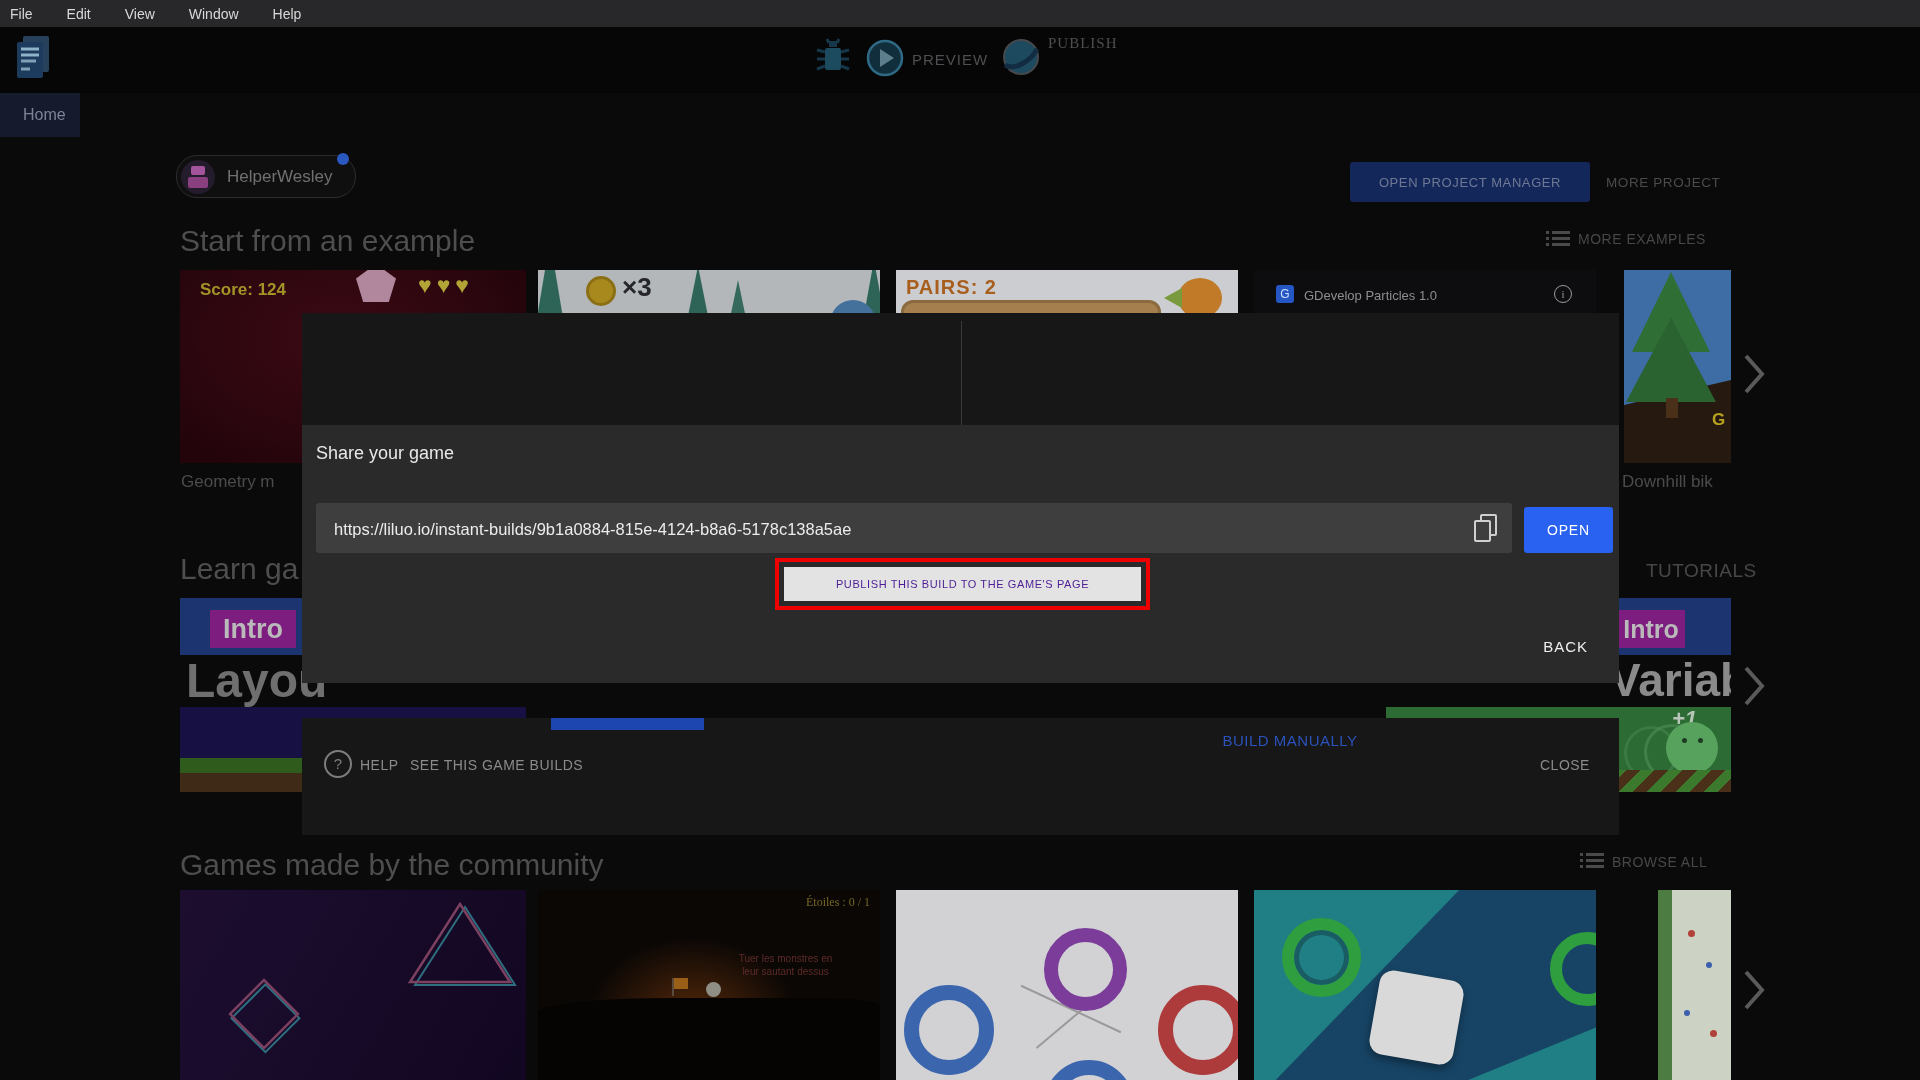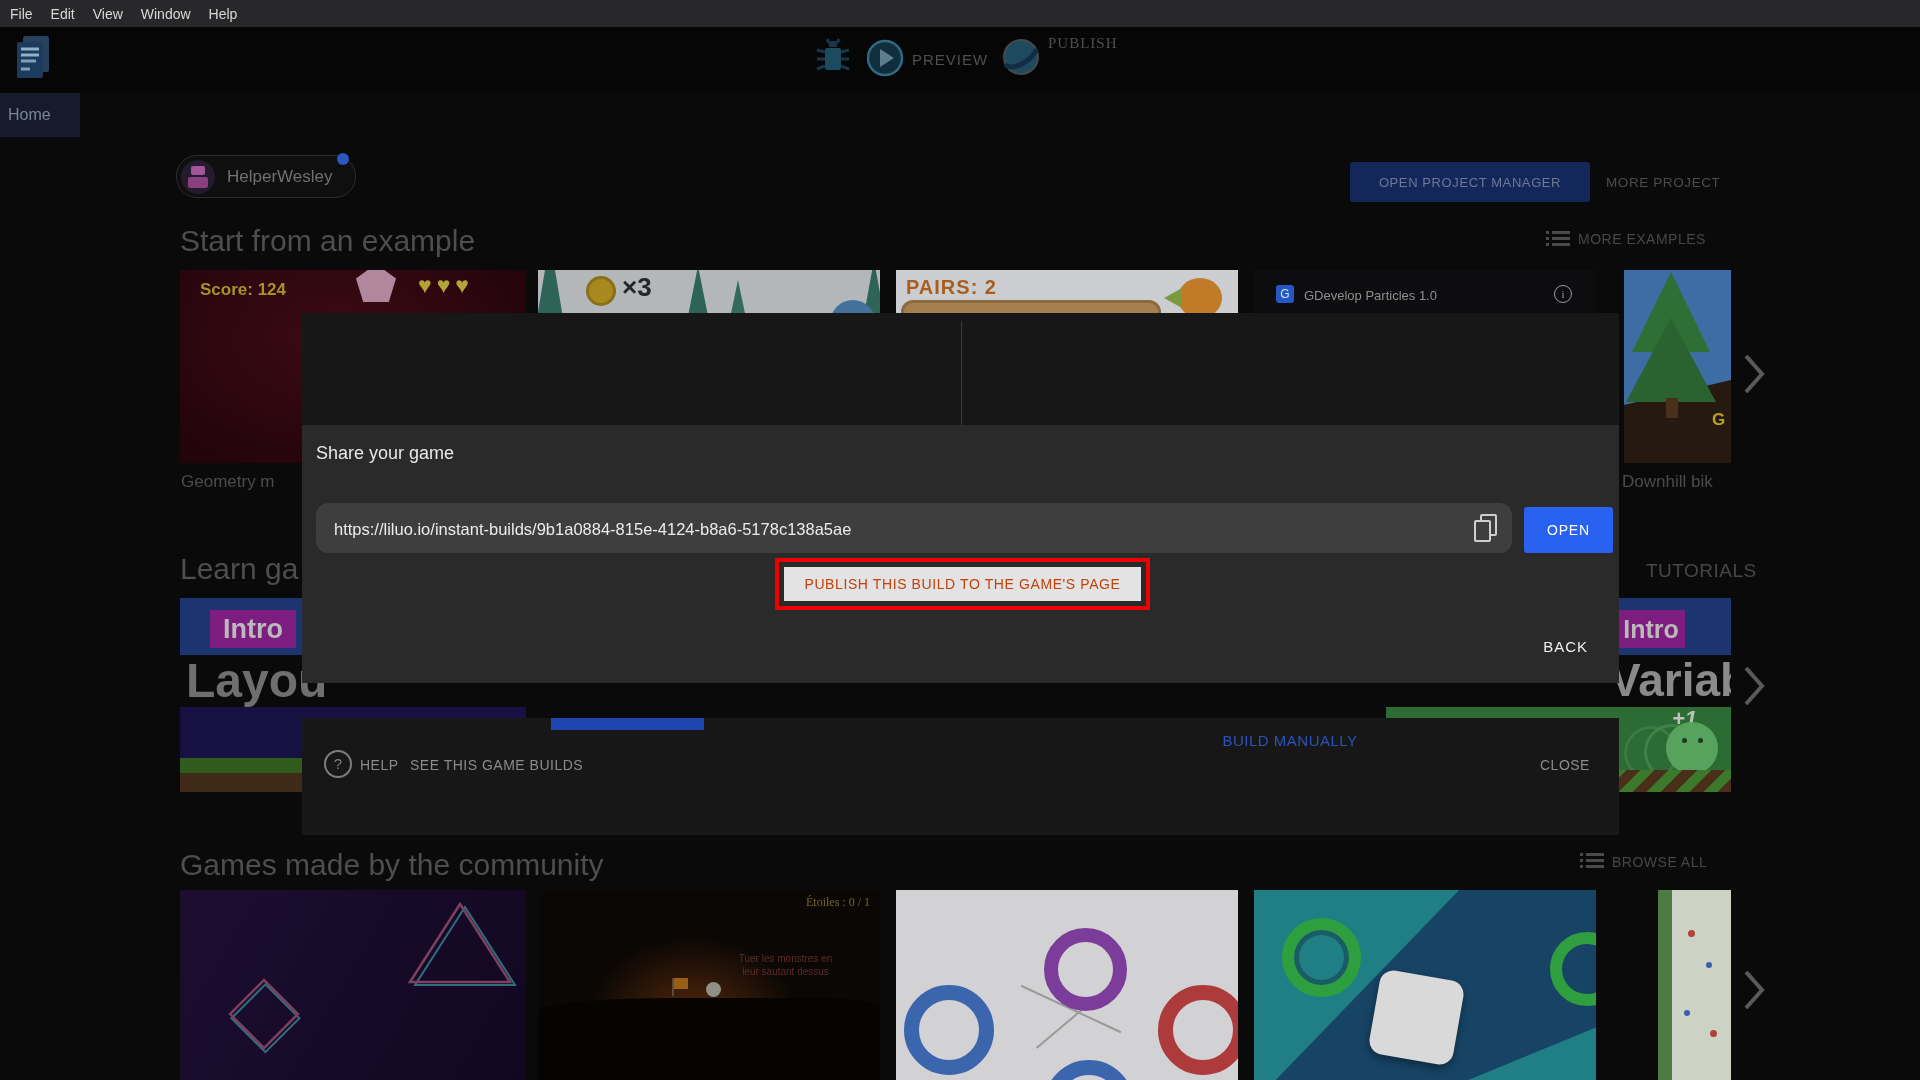--- a/index.html
+++ b/index.html
@@ -1,57 +1,57 @@
 <!DOCTYPE html>
 <html><head>
 <meta charset="utf-8">
 <style>
   html,body{margin:0;padding:0;background:#0a0a0b;}
   body{width:1920px;height:1080px;overflow:hidden;position:relative;
        font-family:"Liberation Sans",sans-serif;-webkit-font-smoothing:antialiased;}
   .abs{position:absolute;}
   
   .menubar{position:absolute;top:0;left:0;width:1920px;height:27px;background:#28282a;
-           display:flex;align-items:center;gap:18px;padding-left:10px;box-sizing:border-box;}
+           display:flex;align-items:center;gap:34px;padding-left:10px;box-sizing:border-box;}
   .menubar span{font-size:14px;color:#d8d8d8;cursor:default;}
   .toolbar{position:absolute;top:27px;left:0;width:1920px;height:66px;background:#060607;}
   .tool-label{font-size:15px;color:#4f4f51;letter-spacing:1px;}
   .hometab{position:absolute;top:93px;left:0;width:80px;height:44px;background:#151a2d;
-           color:#7e8397;font-size:16px;line-height:44px;padding-left:8px;box-sizing:border-box;}
+           color:#7e8397;font-size:16px;line-height:44px;padding-left:23px;box-sizing:border-box;}
   
   .h1dim{font-size:30px;color:#4e4e4e;}
   .smalldim{font-size:14px;color:#474747;letter-spacing:.5px;}
   .caption{font-size:17px;color:#4b4b4b;}
   .chip{position:absolute;left:176px;top:155px;width:178px;height:41px;border:1px solid #2c2c2e;
         border-radius:21px;background:#0f0f10;display:flex;align-items:center;}
   .chip .avatar{width:34px;height:34px;border-radius:50%;background:#241c2c;margin-left:4px;position:relative;overflow:hidden;}
   .chip .avatar i{position:absolute;left:10px;top:6px;width:14px;height:9px;background:#a4549a;border-radius:2px;}
   .chip .avatar b{position:absolute;left:7px;top:17px;width:20px;height:11px;background:#8a3f7e;border-radius:2px;}
   .chip .name{margin-left:12px;font-size:17px;color:#707070;}
   .chip .dot{position:absolute;right:6px;top:-3px;width:12px;height:12px;border-radius:50%;background:#2a57c0;}
   .opm{position:absolute;left:1350px;top:162px;width:240px;height:40px;background:#14275a;border-radius:3px;
        display:flex;align-items:center;justify-content:center;font-size:13px;color:#6e7894;letter-spacing:.6px;}
   .closeproj{position:absolute;left:1606px;top:175px;font-size:13.5px;color:#4b4b4e;letter-spacing:.6px;}
   .thumb{position:absolute;overflow:hidden;}
   .chev{position:absolute;width:24px;height:44px;}
   
   .mstrip{position:absolute;left:302px;width:1317px;background:#171717;}
   .mtab{position:absolute;top:60px;font-size:21px;color:#8e8e8e;text-align:center;}
   .panel{position:absolute;left:302px;top:425px;width:1317px;height:258px;background:#2a2a2a;}
-  .urlbox{position:absolute;left:14px;top:78px;width:1196px;height:50px;background:#3e3e3e;border-radius:12px;}
+  .urlbox{position:absolute;left:14px;top:78px;width:1196px;height:50px;background:#3e3e3e;border-radius:3px;}
   .urlbox input{position:absolute;left:16px;top:0;width:1080px;height:50px;background:transparent;border:none;
                 outline:none;color:#ececec;font-size:16.5px;font-family:"Liberation Sans",sans-serif;}
   .copybtn{position:absolute;right:14px;top:11px;width:26px;height:28px;cursor:pointer;}
   .copybtn .r1{position:absolute;left:8px;top:0;width:13px;height:18px;border:2px solid #cfcfcf;border-radius:2px;}
   .copybtn .r2{position:absolute;left:2px;top:6px;width:13px;height:18px;border:2px solid #cfcfcf;border-radius:2px;background:#3e3e3e;}
   .openbtn{position:absolute;left:1222px;top:82px;width:89px;height:46px;background:#2962f0;border-radius:3px;
            display:flex;align-items:center;justify-content:center;color:#fff;font-size:14px;letter-spacing:.8px;}
   .redbox{position:absolute;left:473px;top:133px;width:375px;height:52px;border:4px solid #ee0000;box-sizing:border-box;}
   .pubbtn{position:absolute;left:5px;top:5px;right:5px;bottom:5px;background:#e3e3e3;display:flex;align-items:center;
-          justify-content:center;font-size:14px;color:#c2410c;letter-spacing:.6px;}
+          justify-content:center;font-size:11px;color:#4c1d95;letter-spacing:.6px;}
   .backbtn{position:absolute;right:31px;top:213px;font-size:15px;color:#efefef;letter-spacing:1px;}
   .dimblue{color:#2b52bb;}
   .botlabel{font-size:14px;color:#8b8b8b;letter-spacing:.5px;}
   .helpcirc{position:absolute;left:324px;top:750px;width:24px;height:24px;border:2px solid #7d7d7d;border-radius:50%;
             color:#7d7d7d;font-size:15px;text-align:center;line-height:24px;}
   .ring{position:absolute;border-radius:50%;background:transparent;}
 </style>
 </head>
 <body>
 

